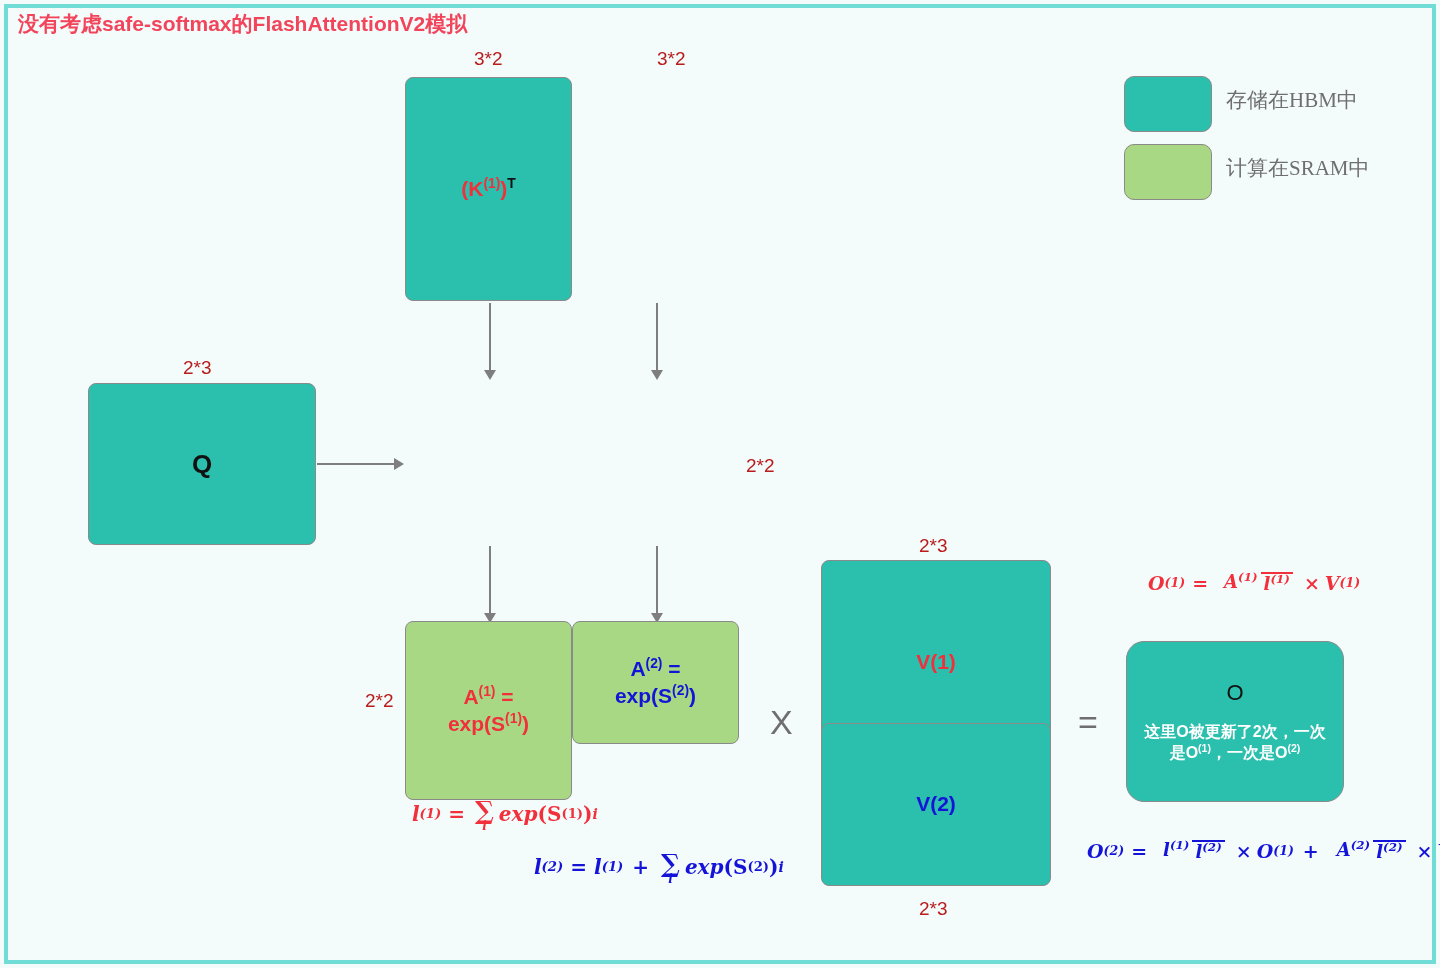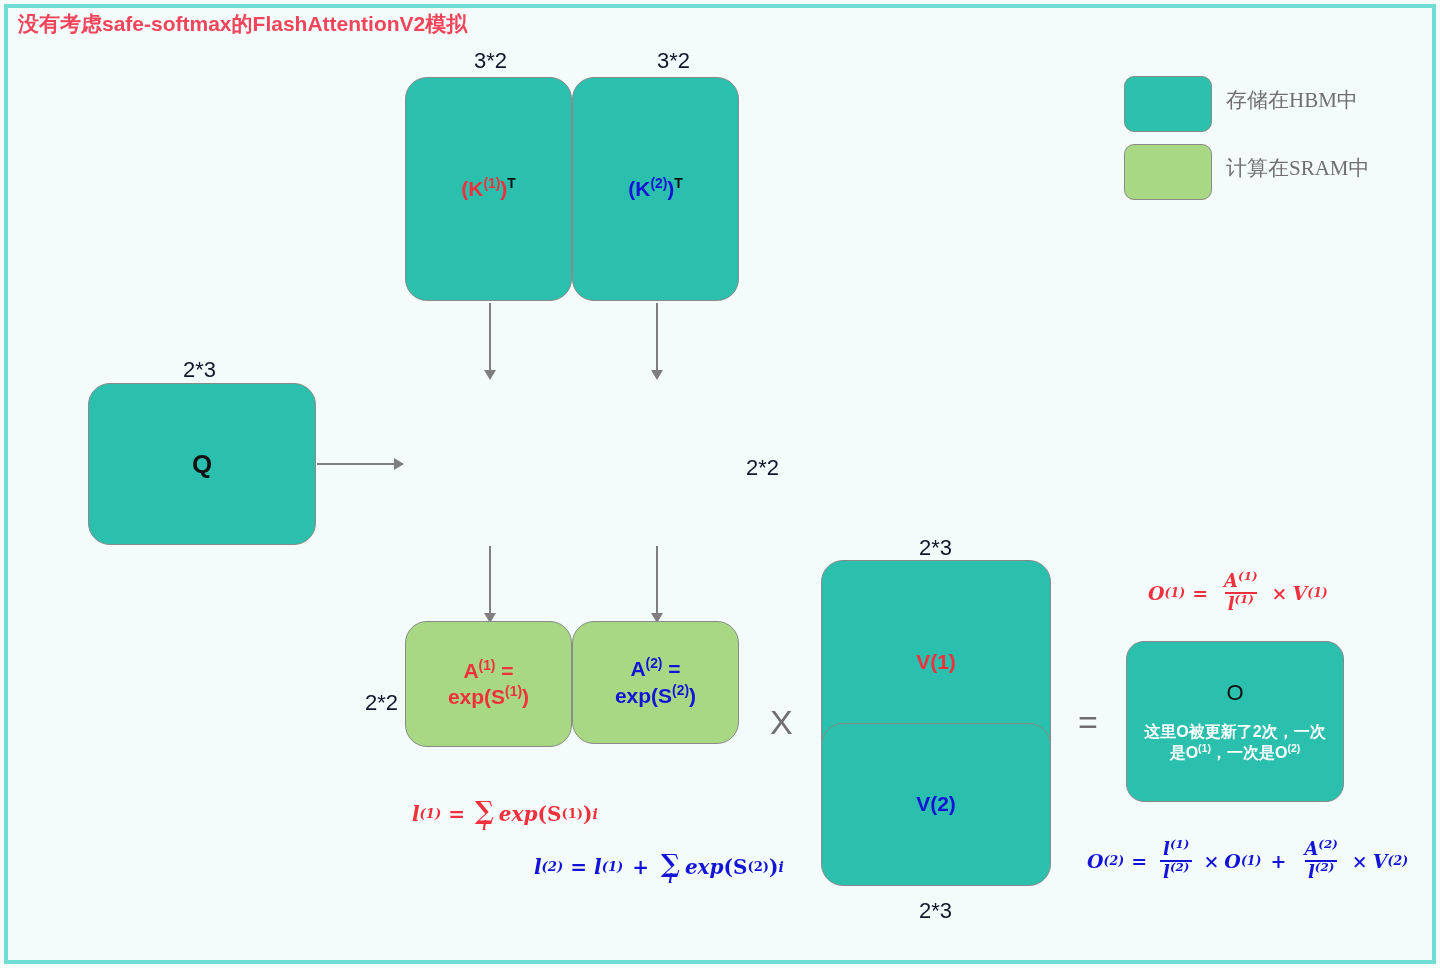--- a/index.html
+++ b/index.html
@@ -38,27 +38,27 @@
     border:1.5px solid #8a8a8a;
     display:flex;
     flex-direction:column;
     align-items:center;
     justify-content:center;
     text-align:center;
     line-height:1.25;
   }
   .hbm{ background:#2bbfad; }
   .sram{ background:#a8d884; }
-  .r22{ border-radius:22px; }
+  .r22{ border-radius:8px; }
   .r18{ border-radius:18px; }
 
   .lbl{
     position:absolute;
-    color:#0f172a;
-    font-size:22px;
+    color:#b91c1c;
+    font-size:19px;
     white-space:nowrap;
   }
 
   .boxtext{
     font-size:21px;
     font-weight:600;
     white-space:nowrap;
   }
   .red{ color:#f2303c; }
   .blue{ color:#1414d8; }
@@ -137,21 +137,20 @@
     font-style:normal;
     line-height:0.85;
     margin:0 3px;
     position:relative;
     top:2px;
   }
   .sum .sig{ font-size:25px; }
   .sum .idx{ font-size:12px; font-style:italic; }
   .frac{
     display:inline-flex;
-    flex-direction:column;
     align-items:center;
     margin:0 6px;
     line-height:1.05;
     font-size:18px;
   }
   .frac .num{ padding:0 3px 1px 3px; }
   .frac .den{ padding:1px 3px 0 3px; border-top:2px solid currentColor; }
 
   .obox-title{
     font-size:22px;
@@ -182,40 +181,37 @@
 
   <div class="legend-sw sram" style="left:1124px;top:144px;"></div>
   <div class="legend-tx" style="left:1226px;top:154px;">计算在SRAM中</div>
 
   <div class="lbl" style="left:474px;top:48px;">3*2</div>
   <div class="box hbm r22" style="left:405px;top:77px;width:167px;height:224px;">
     <div class="boxtext red">(K<sup>(1)</sup>)<sup class="black">T</sup></div>
   </div>
 
   <div class="lbl" style="left:657px;top:48px;">3*2</div>
-  <div class="box hbm r22" style="left:572px;top:77px;width:167px;height:224px;">
-    <div class="boxtext blue">(K<sup>(2)</sup>)<sup class="black">T</sup></div>
-  </div>
 
   <div class="arrow-v" style="left:489px;top:303px;height:68px;"></div>
   <div class="arrow-v" style="left:656px;top:303px;height:68px;"></div>
 
   <div class="lbl" style="left:183px;top:357px;">2*3</div>
   <div class="box hbm r22" style="left:88px;top:383px;width:228px;height:162px;">
     <div class="boxtext black" style="font-size:26px;">Q</div>
   </div>
   <div class="arrow-h" style="left:317px;top:463px;width:78px;"></div>
 
   <div class="lbl" style="left:746px;top:455px;">2*2</div>
 
   <div class="arrow-v" style="left:489px;top:546px;height:68px;"></div>
   <div class="arrow-v" style="left:656px;top:546px;height:68px;"></div>
 
   <div class="lbl" style="left:365px;top:690px;">2*2</div>
-  <div class="box sram r22" style="left:405px;top:621px;width:167px;height:126px;">
+  <div class="box sram r22" style="left:405px;top:621px;width:167px;height:179px;">
     <div class="boxtext red">A<sup>(1)</sup> =<br>exp(S<sup>(1)</sup>)</div>
   </div>
   <div class="box sram r22" style="left:572px;top:621px;width:167px;height:123px;">
     <div class="boxtext blue">A<sup>(2)</sup> =<br>exp(S<sup>(2)</sup>)</div>
   </div>
 
   <div class="math red" style="left:412px;top:798px;">
     <span class="up" style="font-style:italic;">l</span>
       <sup>(1)</sup>
     <span style="margin:0 7px;">=</span>

